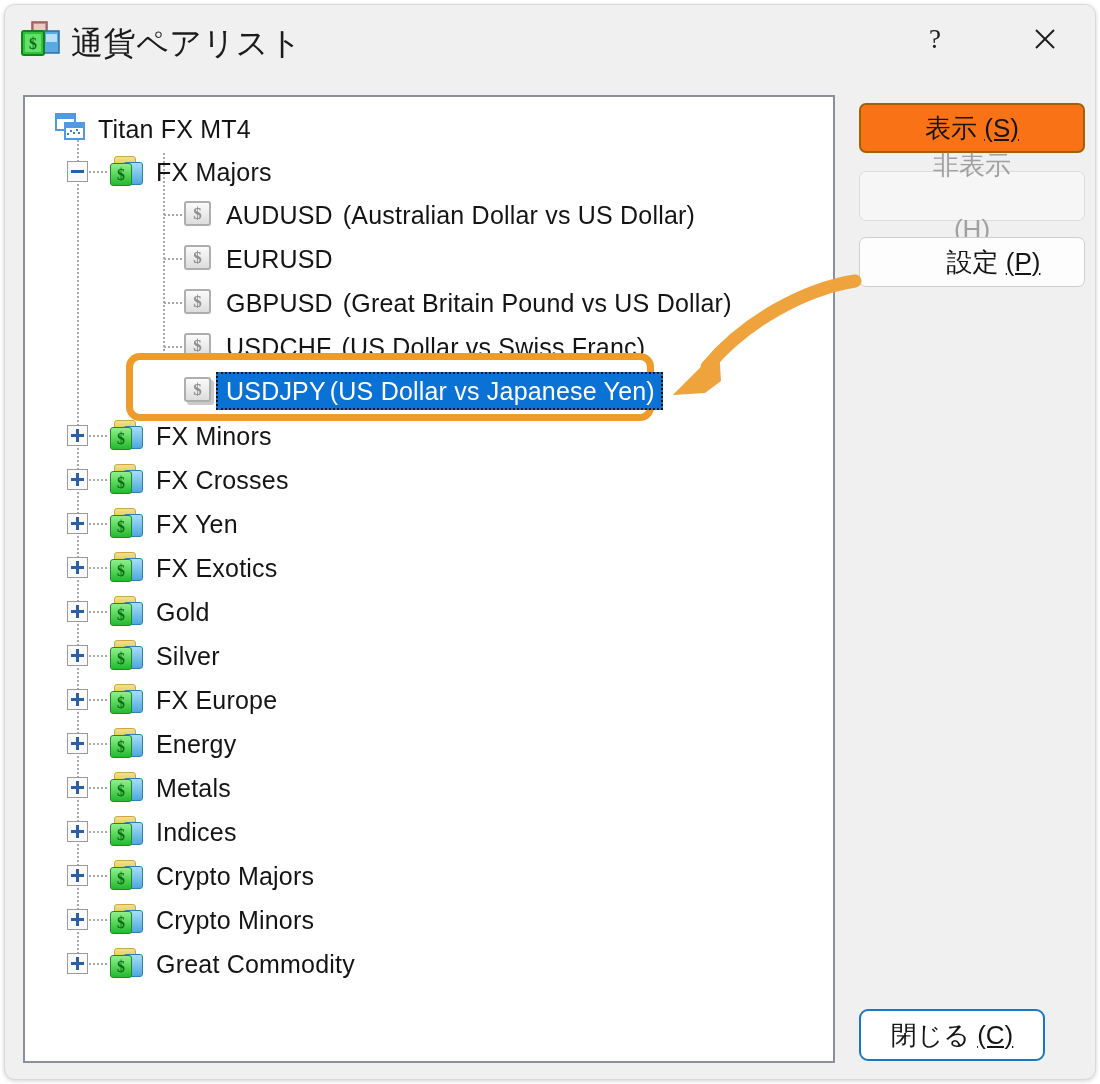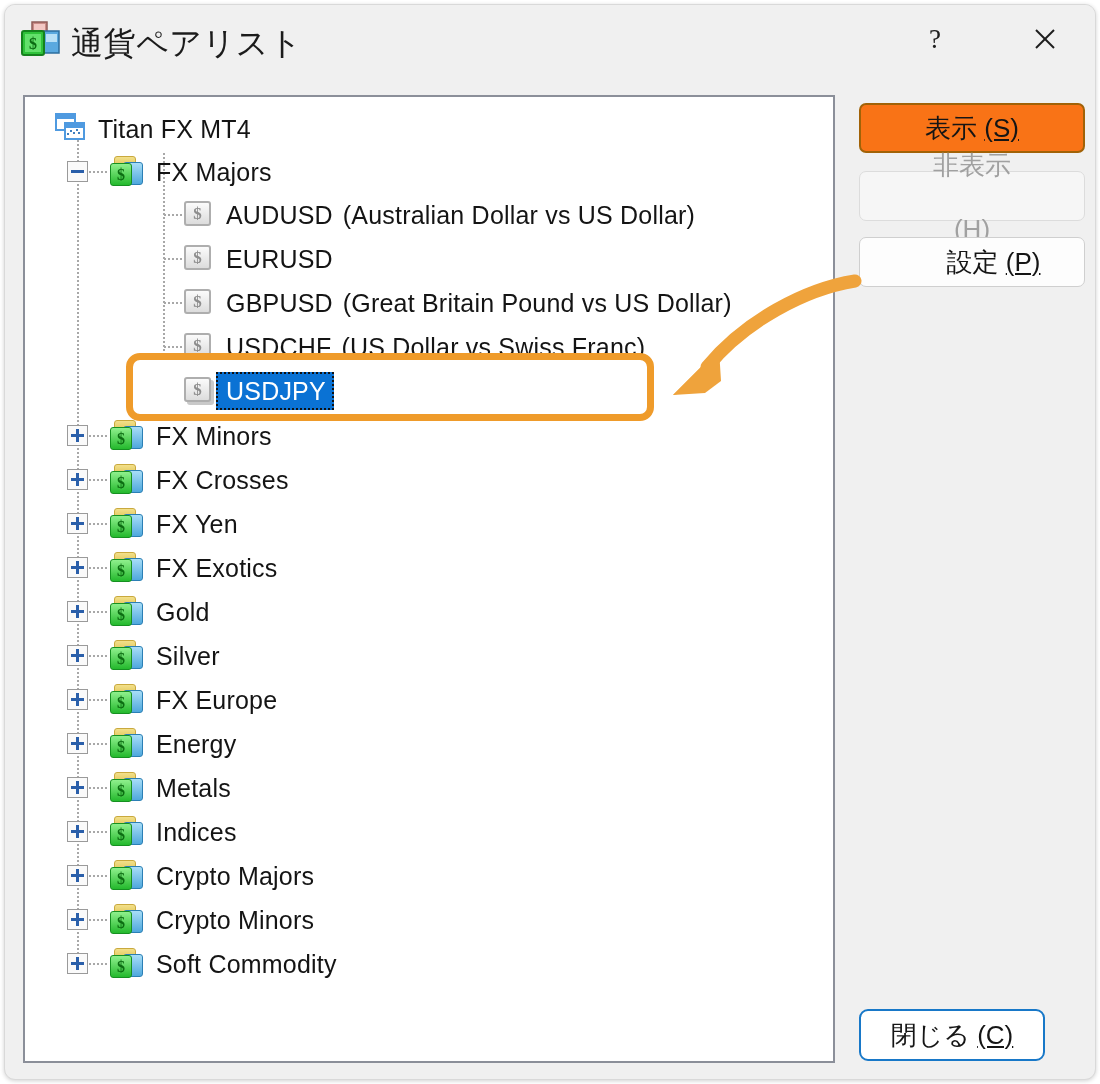--- a/index.html
+++ b/index.html
@@ -421,20 +421,21 @@
         <span class="tw-label">(US Dollar vs Swiss Franc)</span>
       </div>
 
       <div class="row" style="top:272px; left:144px; z-index:45;">
         <div class="icon-bill">
             <div class="shadow"></div>
             <div class="note">$</div>
           </div>
         <span class="sel-box">
           <span class="tw-label">USDJPY</span>
+          <span class="tw-label">(US Dollar vs Japanese Yen)</span>
         </span>
       </div>
 
       <div class="expander plus" style="left:29px; top:328px;"></div>
       <div class="hline" style="left:51px; top:338px; width:18px;"></div>
       <div class="row" style="top:317px; left:70px;">
         <div class="icon-folder">
             <div class="ytab"></div>
             <div class="bcard"></div>
             <div class="gbag">$</div>
@@ -564,21 +565,21 @@
       </div>
 
       <div class="expander plus" style="left:29px; top:856px;"></div>
       <div class="hline" style="left:51px; top:866px; width:18px;"></div>
       <div class="row" style="top:845px; left:70px;">
         <div class="icon-folder">
             <div class="ytab"></div>
             <div class="bcard"></div>
             <div class="gbag">$</div>
           </div>
-        <span class="tw-label">Soft Commodity</span>
+        <span class="tw-label">Great Commodity</span>
       </div>
 
     </div>
   </div>
 
   <button class="btn btn-default" id="show-button">
     <span>表示</span>&nbsp;<span class="acc">(S)</span>
   </button>
 
   <button class="btn btn-disabled" id="hide-button">

